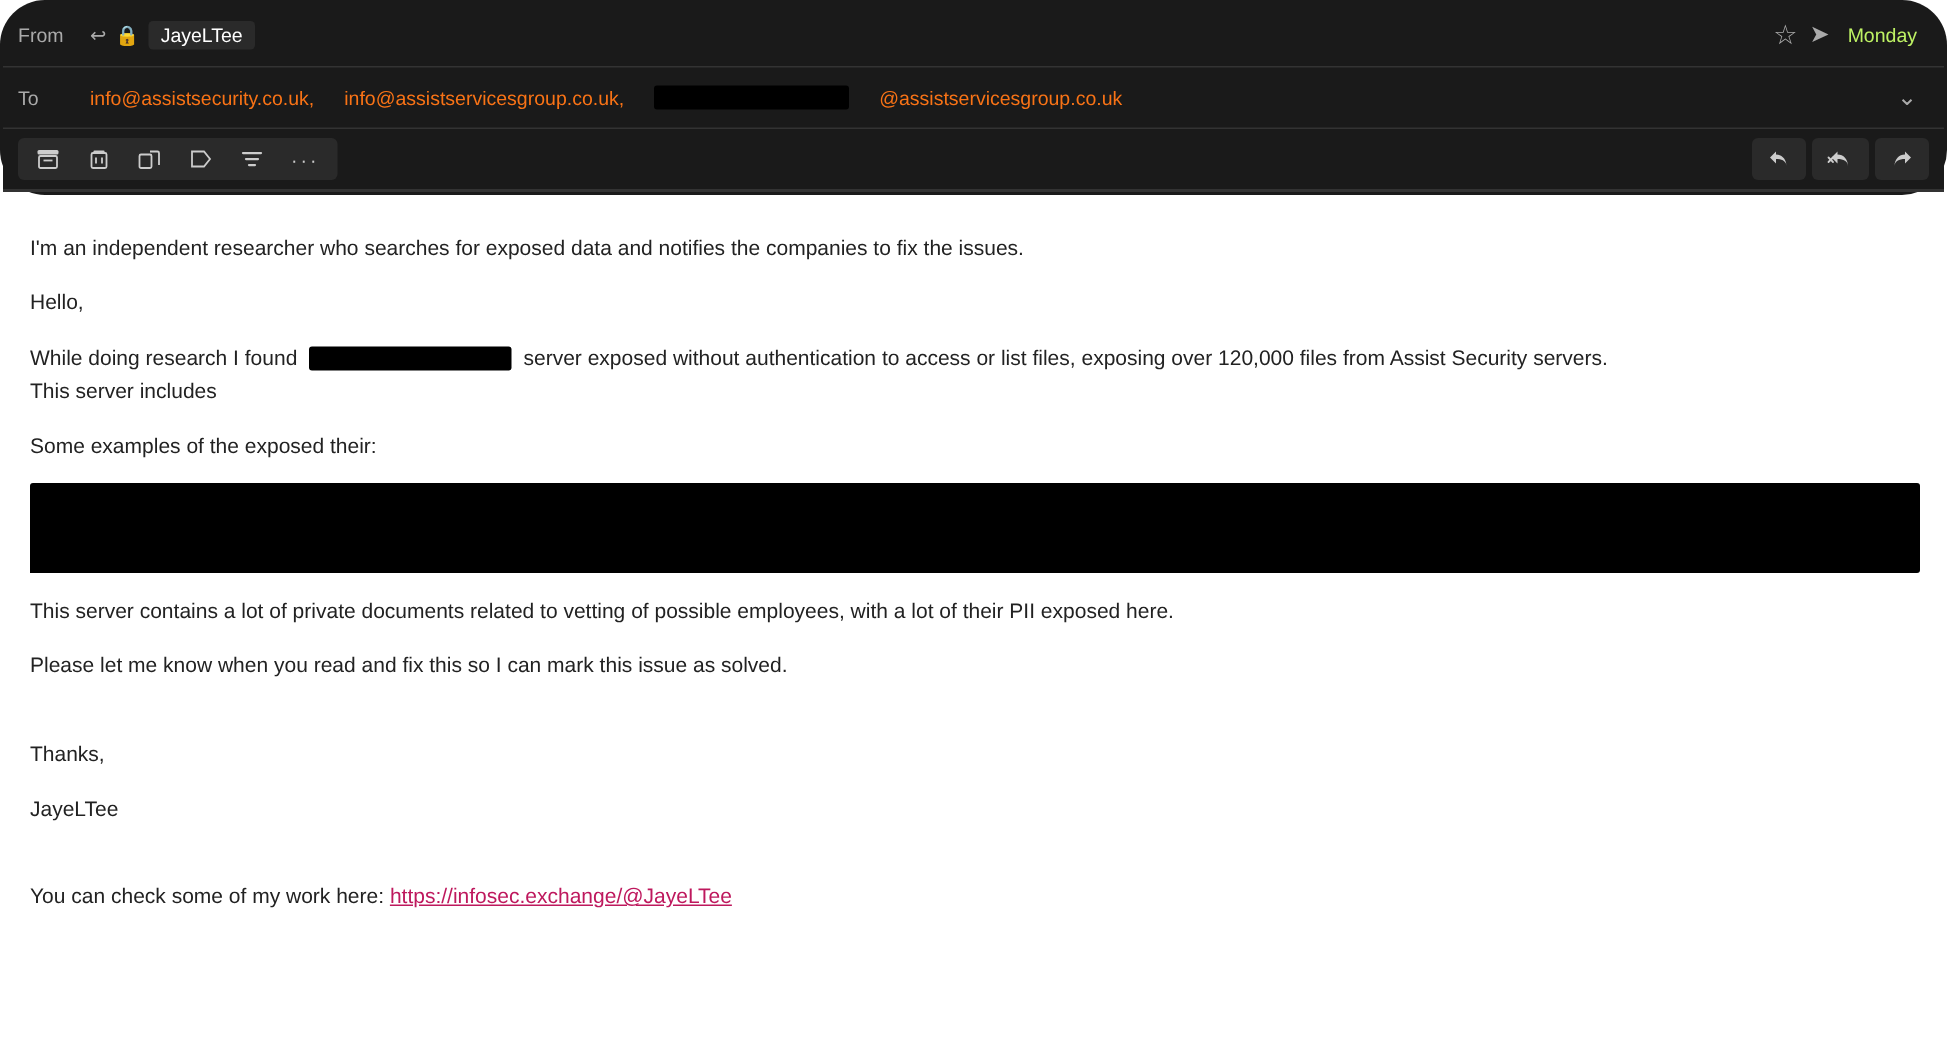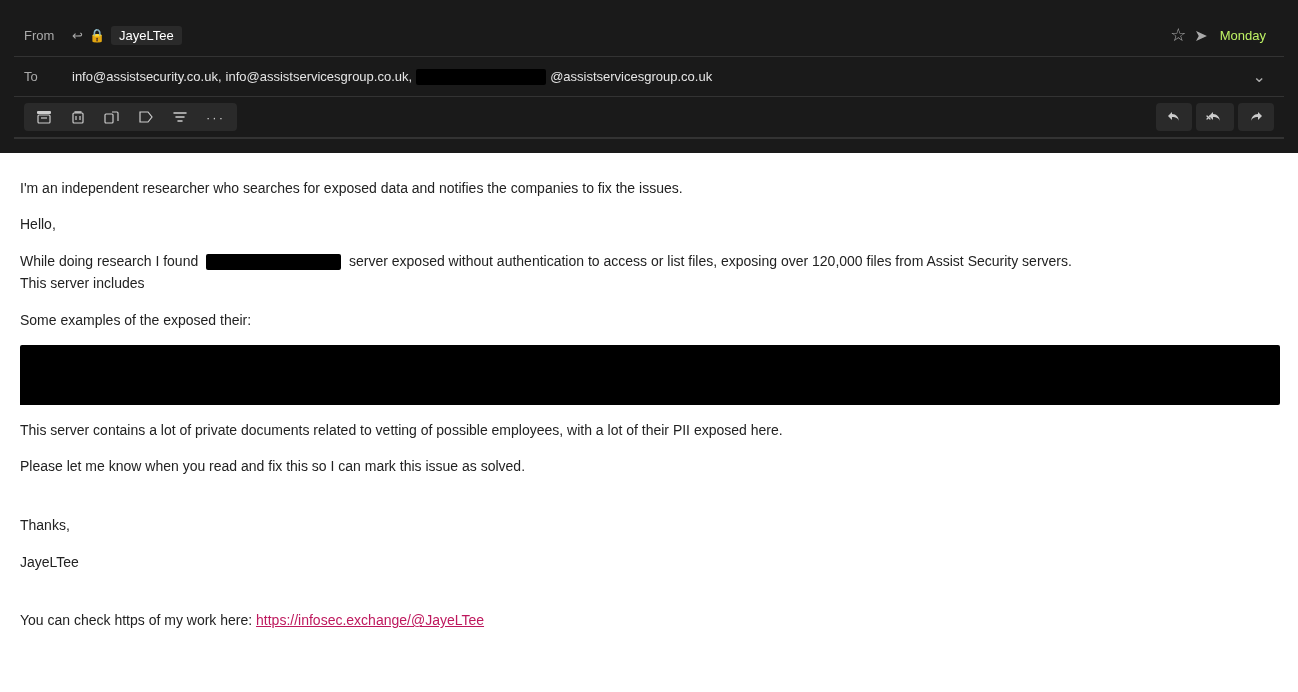--- a/index.html
+++ b/index.html
@@ -1,21 +1,22 @@
 <!DOCTYPE html>
 <html><head>
   <meta charset="utf-8">
   <style>
     * { margin: 0; padding: 0; box-sizing: border-box; }
     body { font-family: -apple-system, BlinkMacSystemFont, 'Segoe UI', Arial, sans-serif; font-size: 14px; background: #fff; color: #222; }
 
     .email-header {
       background: #1a1a1a;
       color: #fff;
-      padding: 14px;
+      padding: 2px;
+      border-radius: 30px;
     }
 
     .header-row {
       display: flex;
       align-items: center;
       padding: 6px 10px;
       min-height: 32px;
       border-bottom: 1px solid #333;
     }
 
@@ -53,23 +54,23 @@
     .to-row {
       display: flex;
       align-items: center;
     }
 
     .to-recipients {
       flex: 1;
       display: flex;
       align-items: center;
       flex-wrap: wrap;
-      gap: 4px;
-      font-size: 13px;
-      color: #e5e5e5;
+      gap: 20px;
+      font-size: 13px;
+      color: #f97316;
     }
 
     .chevron-btn {
       background: none;
       border: none;
       color: #aaa;
       cursor: pointer;
       font-size: 16px;
       padding: 4px 8px;
     }
@@ -317,17 +318,17 @@
 
   <br>
 
   <p>Thanks,</p>
 
   <p>JayeLTee</p>
 
   <br>
 
   <p>
-    <span>You can check https of my work here:</span>
+    <span>You can check some of my work here:</span>
     <a href="#">https://infosec.exchange/@JayeLTee</a>
   </p>
 
 </div>
 
 </body></html>

